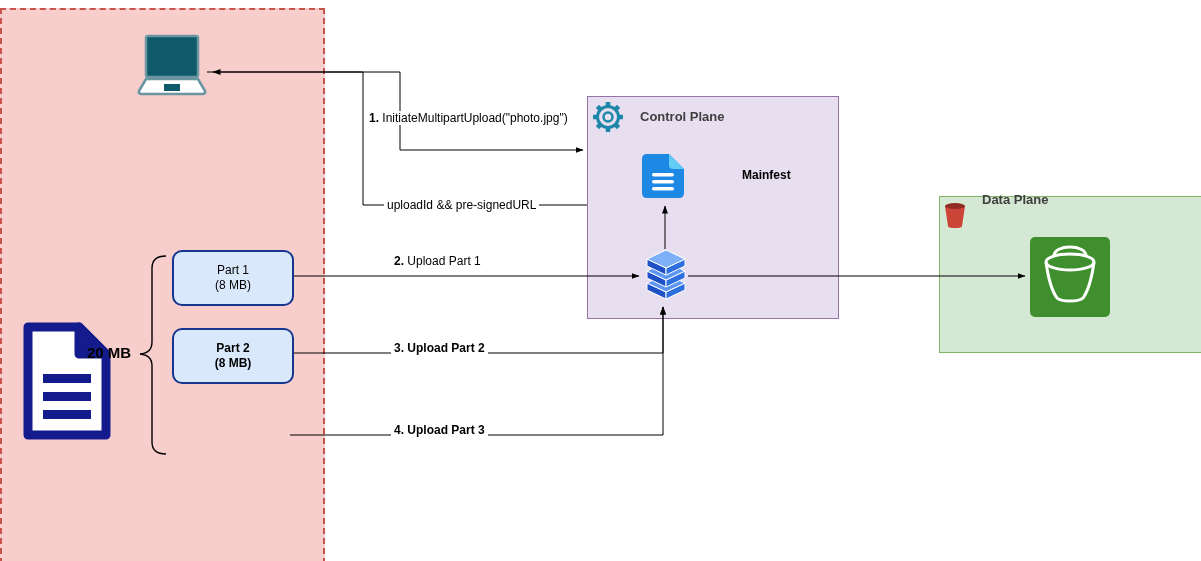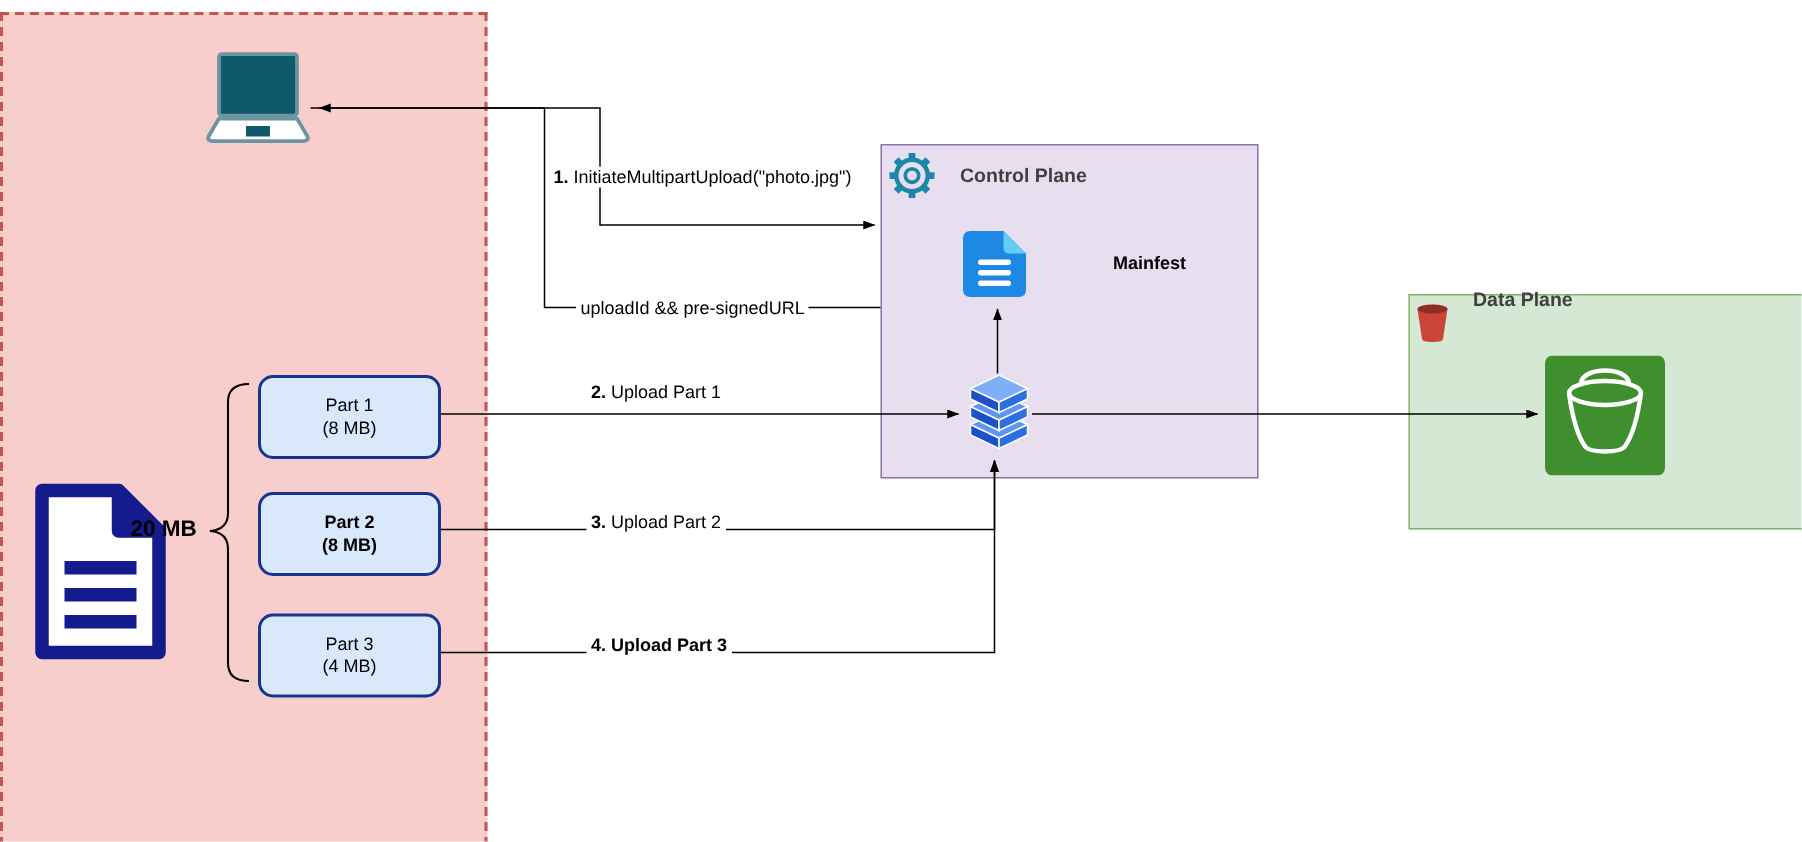--- a/index.html
+++ b/index.html
@@ -24,21 +24,21 @@
   #s3-icon{left:942px;top:200px;}
   #file-size-label{position:absolute;z-index:4;left:42px;top:344px;font-size:15px;font-weight:bold;color:#000;margin-left:45px;}
   .part-box{position:absolute;z-index:3;left:172px;width:118px;height:52px;background:#dae8fc;border:2px solid #16358f;border-radius:10px;display:flex;flex-direction:column;align-items:center;justify-content:center;font-size:12px;line-height:15px;color:#000;}
   #part-1{top:250px;}
   #part-2{top:328px;font-weight:bold;}
   #part-3{top:409px;}
   .flow-label{position:absolute;z-index:4;font-size:12px;line-height:14px;color:#000;white-space:nowrap;background:#ffffff;padding:0 3px;}
   #label-initiate{left:366px;top:111px;}
   #label-response{left:384px;top:198px;}
   #label-upload-1{left:391px;top:254px;}
-  #label-upload-2{left:391px;top:341px;}
+  #label-upload-2{left:391px;top:341px;font-weight:bold;}
   #label-upload-3{left:391px;top:423px;font-weight:bold;}
 </style>
 </head>
 <body>
 
 <div id="canvas">
 
   <div class="zone" id="client-zone"></div>
   <div class="zone" id="control-plane"></div>
   <div class="zone" id="data-plane"></div>
@@ -76,24 +76,20 @@
   </svg>
   <div id="file-size-label">20 MB</div>
 
   <div class="part-box" id="part-1">
     <span>Part 1</span>
     <span>(8 MB)</span>
   </div>
   <div class="part-box" id="part-2">
     <span>Part 2</span>
     <span>(8 MB)</span>
-  </div>
-  <div class="part-box" id="part-3">
-    <span>Part 3</span>
-    <span>(4 MB)</span>
   </div>
 
   <svg class="icon" id="gear-icon" width="34" height="34" viewBox="0 0 34 34">
     <g stroke="#1d87a8" fill="none">
       <circle cx="17" cy="17" r="10.5" stroke-width="3"></circle>
       <circle cx="17" cy="17" r="4.5" stroke-width="2.5"></circle>
       <path stroke-width="4.5" d="M27.5 17H32M17 27.5V32M6.5 17H2M17 6.5V2M24.4 24.4L27.6 27.6M9.6 24.4L6.4 27.6M9.6 9.6L6.4 6.4M24.4 9.6L27.6 6.4"></path>
     </g>
   </svg>
   <div class="plane-title" id="control-plane-title">Control Plane</div>

